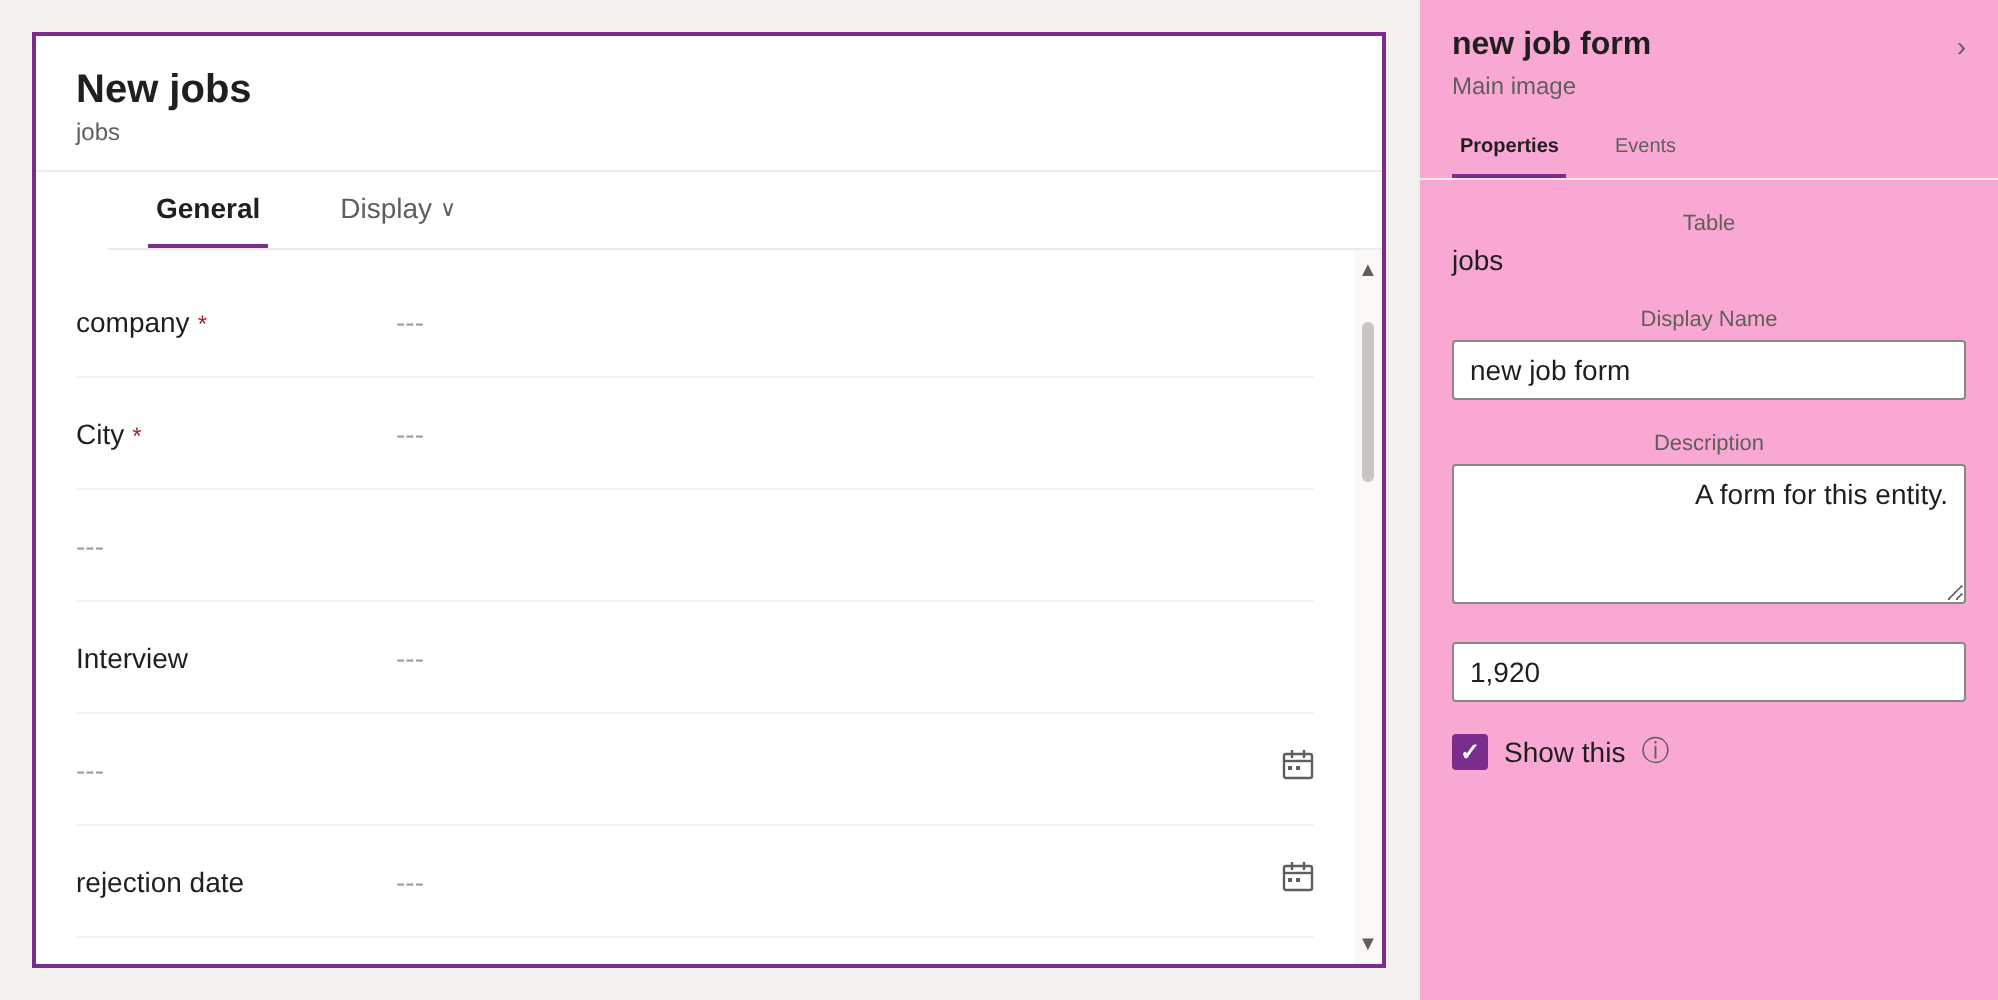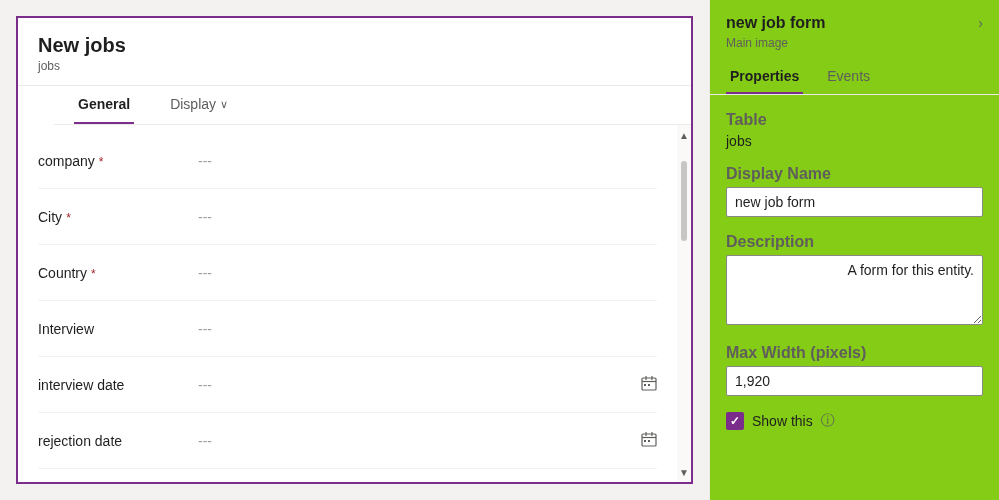--- a/index.html
+++ b/index.html
@@ -167,21 +167,21 @@
       width: 6px;
       height: 80px;
       background: #c8c6c4;
       border-radius: 3px;
       margin: 0 auto;
     }
 
     
     .right-panel {
       width: 290px;
-      background: #84cc16;
+      background: #f9a8d4;
       border-left: 1px solid #edebe9;
       display: flex;
       flex-direction: column;
       padding: 0;
     }
 
     .panel-header {
       padding: 14px 16px 0 16px;
       border-bottom: 1px solid #edebe9;
     }
@@ -211,21 +211,21 @@
       margin-bottom: 10px;
     }
 
     .panel-tabs {
       display: flex;
       gap: 0;
     }
 
     .panel-tab {
       padding: 8px 4px;
-      font-size: 14px;
+      font-size: 10px;
       cursor: pointer;
       border-bottom: 2px solid transparent;
       color: #605e5c;
       margin-right: 20px;
     }
 
     .panel-tab.active {
       font-weight: 600;
       color: #1f1f1f;
       border-bottom: 2px solid #7b2d8b;
@@ -235,24 +235,25 @@
       flex: 1;
       overflow-y: auto;
       padding: 16px;
     }
 
     .panel-section {
       margin-bottom: 16px;
     }
 
     .panel-label {
-      font-size: 16px;
-      font-weight: 700;
+      font-size: 11px;
+      font-weight: 400;
       color: #605e5c;
       margin-bottom: 4px;
+      text-align: center;
     }
 
     .panel-value {
       font-size: 14px;
       color: #1f1f1f;
     }
 
     .panel-input {
       width: 100%;
       border: 1px solid #8a8886;
@@ -343,35 +344,29 @@
           </div>
           <div class="field-value">---</div>
         </div>
         <div class="field-row">
           <div class="field-label">
             <span>City</span><span class="field-required">*</span>
           </div>
           <div class="field-value">---</div>
         </div>
         <div class="field-row">
-          <div class="field-label">
-            <span>Country</span><span class="field-required">*</span>
-          </div>
           <div class="field-value">---</div>
         </div>
         <div class="field-row">
           <div class="field-label">
             <span>Interview</span>
           </div>
           <div class="field-value">---</div>
         </div>
         <div class="field-row">
-          <div class="field-label">
-            <span>interview date</span>
-          </div>
           <div class="field-value">---</div>
           <div class="field-icon">
             <svg width="16" height="16" viewBox="0 0 16 16" fill="none" xmlns="http://www.w3.org/2000/svg">
               <rect x="1" y="3" width="14" height="12" rx="1" stroke="#605e5c" stroke-width="1.2" fill="none"></rect>
               <line x1="1" y1="6.5" x2="15" y2="6.5" stroke="#605e5c" stroke-width="1.2"></line>
               <line x1="5" y1="1" x2="5" y2="5" stroke="#605e5c" stroke-width="1.2"></line>
               <line x1="11" y1="1" x2="11" y2="5" stroke="#605e5c" stroke-width="1.2"></line>
               <rect x="3" y="9" width="2" height="2" fill="#605e5c"></rect>
               <rect x="7" y="9" width="2" height="2" fill="#605e5c"></rect>
             </svg>
@@ -428,21 +423,20 @@
     </div>
     <div class="panel-section">
       <div class="panel-label">Display Name</div>
       <input class="panel-input" type="text" value="new job form" style="">
     </div>
     <div class="panel-section">
       <div class="panel-label">Description</div>
       <textarea class="panel-textarea" style="">A form for this entity.</textarea>
     </div>
     <div class="panel-section">
-      <div class="panel-label">Max Width (pixels)</div>
       <input class="panel-input" type="text" value="1,920" style="">
     </div>
     <div class="show-image-row">
       <div class="checkbox-container">
         <span class="checkbox-check">✓</span>
       </div>
       <span class="show-image-label">Show this</span>
       <span class="info-icon">ⓘ</span>
     </div>
   </div>

